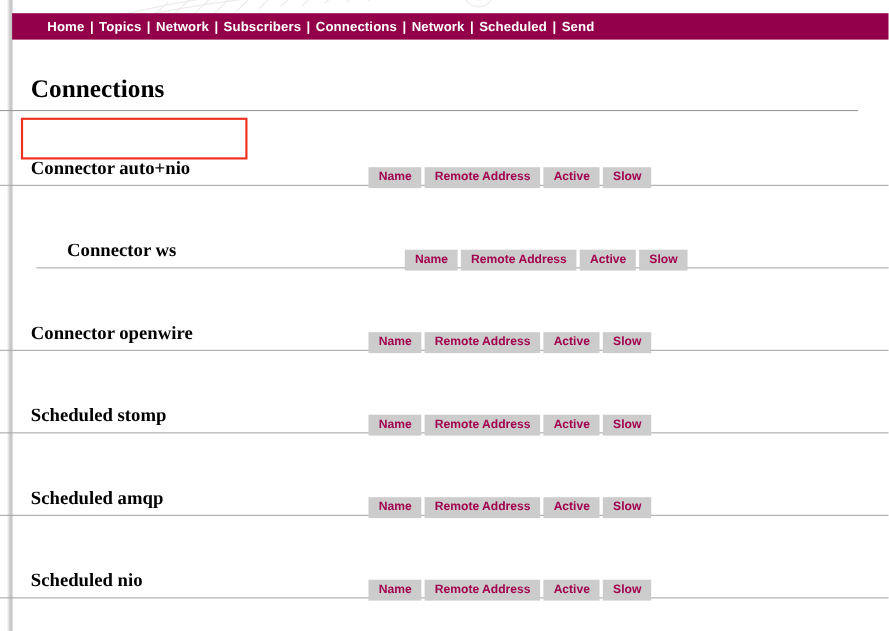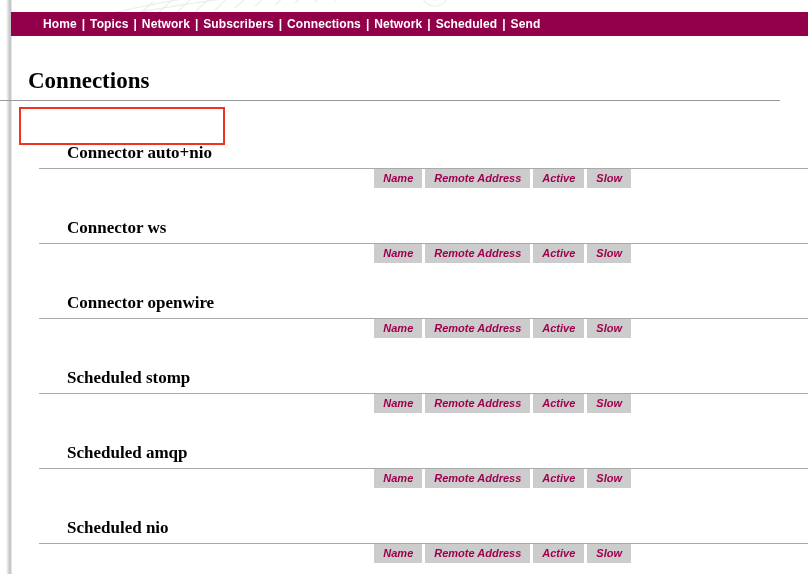--- a/index.html
+++ b/index.html
@@ -96,42 +96,40 @@
     left: 0; top: 32px;
     width: 780px;
     box-sizing: border-box;
     border-bottom: 1px solid #999999;
   }
 
   .section {
     position: absolute;
     left: 0;
     width: 708px;
-    margin-left: 39px;
   }
 
   .section-title {
     margin: 0;
     padding: 0 0 5px 28px;
     font-family: "Liberation Serif", serif;
     font-size: 17px;
     font-weight: bold;
     color: #000000;
     border-bottom: 1px solid #aaaaaa;
     box-sizing: border-box;
     width: 808px;
   }
 
   .conn-table {
     position: absolute;
     right: 113px;
-    top: 26px;
+    top: 9px;
     border-collapse: separate;
     border-spacing: 3px 0;
-    font-style: italic;
   }
   .conn-table th {
     background: #cccccc;
     color: #a1004e;
     font-family: "Liberation Sans", sans-serif;
     font-size: 11px;
     font-weight: bold;
     text-align: center;
     padding: 3px 9px 4px 9px;
     white-space: nowrap;
@@ -230,21 +228,21 @@
             <thead>
               <tr>
                 <th>Name</th>
                 <th>Remote Address</th>
                 <th>Active</th>
                 <th>Slow</th>
               </tr>
             </thead>
           </table>
         </div>
-        <div class="section" style="top: 182px;">
+        <div class="section" style="top: 182px; padding-left: 33px;">
           <h2 class="section-title">Connector ws</h2>
           <table class="conn-table">
             <thead>
               <tr>
                 <th>Name</th>
                 <th>Remote Address</th>
                 <th>Active</th>
                 <th>Slow</th>
               </tr>
             </thead>

